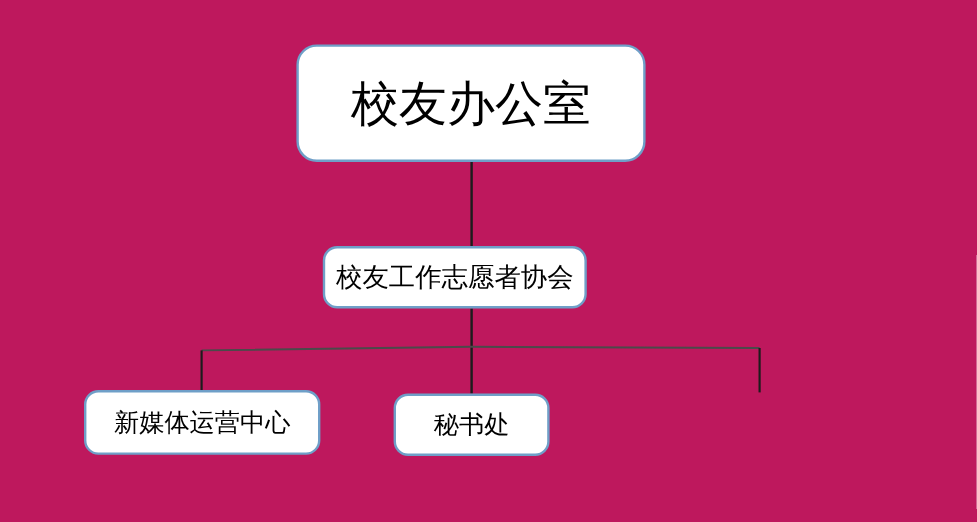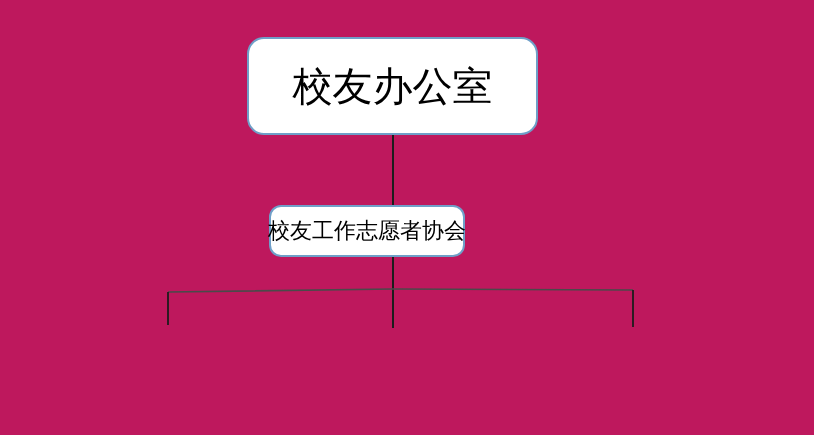--- a/index.html
+++ b/index.html
@@ -40,21 +40,21 @@
     left: 247px;
     top: 37px;
     width: 291px;
     height: 98px;
     border-radius: 17px;
     font-size: 40px;
   }
   .box-level2 {
     left: 269px;
     top: 205px;
-    width: 196px;
+    width: 220px;
     height: 52px;
     font-size: 22px;
   }
   .box-child-1 {
     left: 70px;
     top: 325px;
     width: 197px;
     height: 54px;
     font-size: 21px;
   }
@@ -92,16 +92,22 @@
   </svg>
 
   <div class="org-box box-root">
     <span>校友办公室</span>
   </div>
 
   <div class="org-box box-level2">
     <span>校友工作志愿者协会</span>
   </div>
 
+  <div class="org-box box-child-1">
+    <span>新媒体运营中心</span>
+  </div>
 
+  <div class="org-box box-child-2">
+    <span>秘书处</span>
+  </div>
 
 
 </div>
 
 </body></html>

